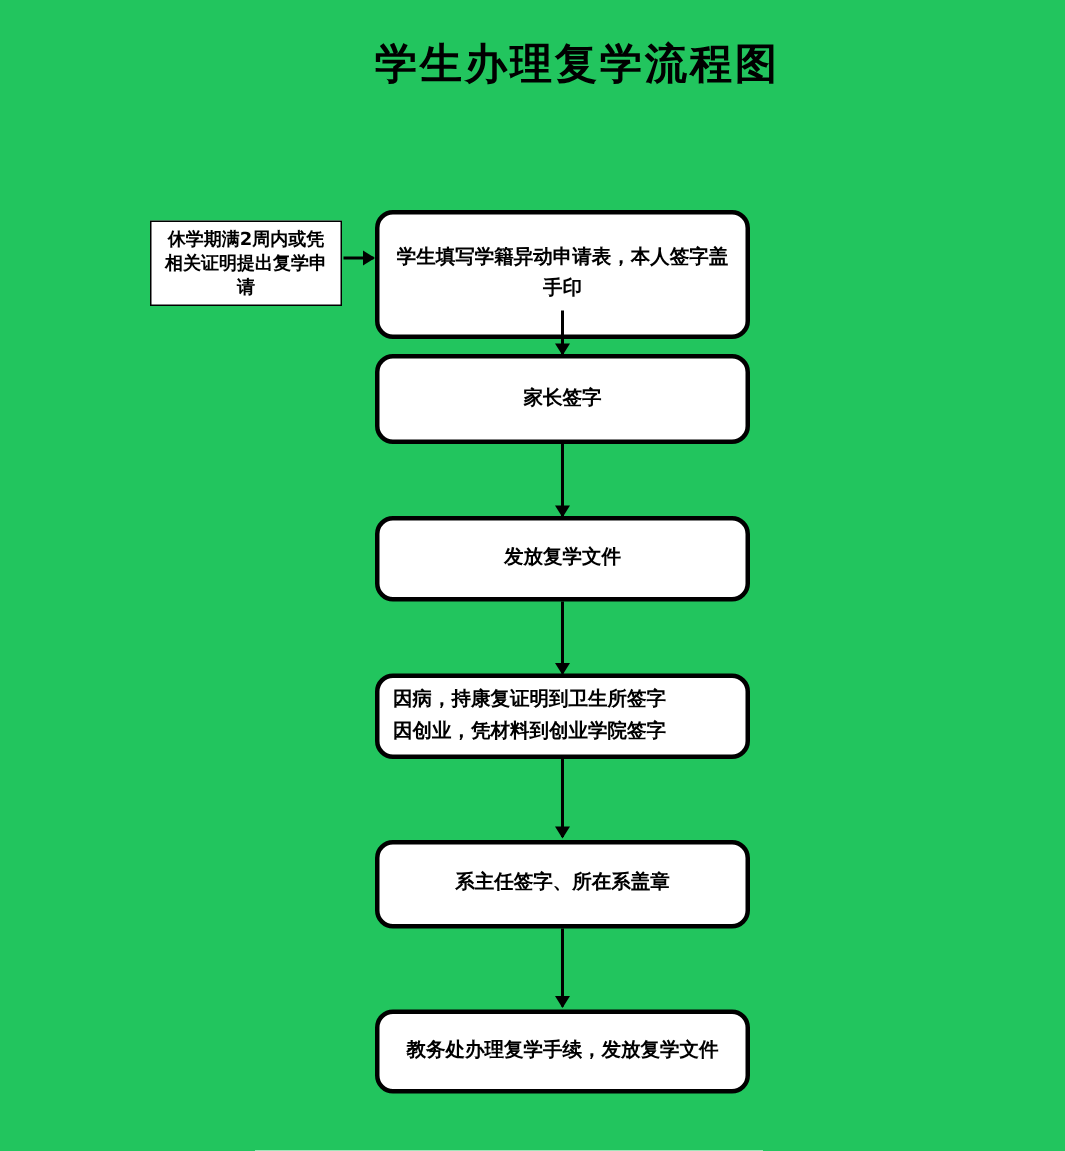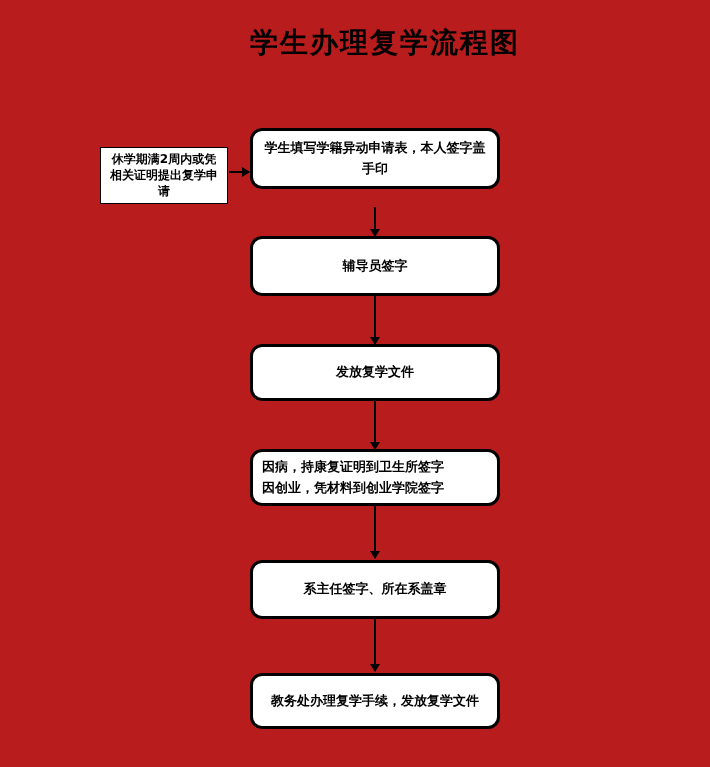--- a/index.html
+++ b/index.html
@@ -5,21 +5,21 @@
   html, body {
     margin: 0;
     padding: 0;
     background: #ffffff;
     font-family: "DejaVu Sans", "Liberation Sans", sans-serif;
   }
   .canvas {
     position: relative;
     width: 710px;
     height: 767px;
-    background: #b91c1c;
+    background: #22c55e;
     overflow: hidden;
   }
   .title {
     position: absolute;
     top: 24px;
     left: 60px;
     width: 650px;
     margin: 0;
     text-align: center;
     font-size: 28px;
@@ -59,21 +59,21 @@
     font-weight: bold;
     color: #000000;
     line-height: 1.6;
     padding: 4px 9px;
     white-space: pre-line;
   }
   .flow-box.left-align {
     justify-content: flex-start;
     text-align: left;
   }
-  .box1 { top: 128px; height: 61px; }
+  .box1 { top: 140px; height: 86px; }
   .box2 { top: 236px; height: 60px; }
   .box3 { top: 344px; height: 57px; }
   .box4 { top: 449px; height: 57px; }
   .box5 { top: 560px; height: 59px; text-align: center; }
   .box6 { top: 673px; height: 56px; }
 
   .arrow-down {
     position: absolute;
     left: 374px;
     width: 2px;
@@ -129,21 +129,21 @@
 
   <div class="arrow-right"></div>
 
   <div class="flow-box box1">
     <span>学生填写学籍异动申请表，本人签字盖手印</span>
   </div>
 
   <div class="arrow-down a1"></div>
 
   <div class="flow-box box2">
-    <span>辅导员签字</span>
+    <span>家长签字</span>
   </div>
 
   <div class="arrow-down a2"></div>
 
   <div class="flow-box box3">
     <span>发放复学文件</span>
   </div>
 
   <div class="arrow-down a3"></div>
 

